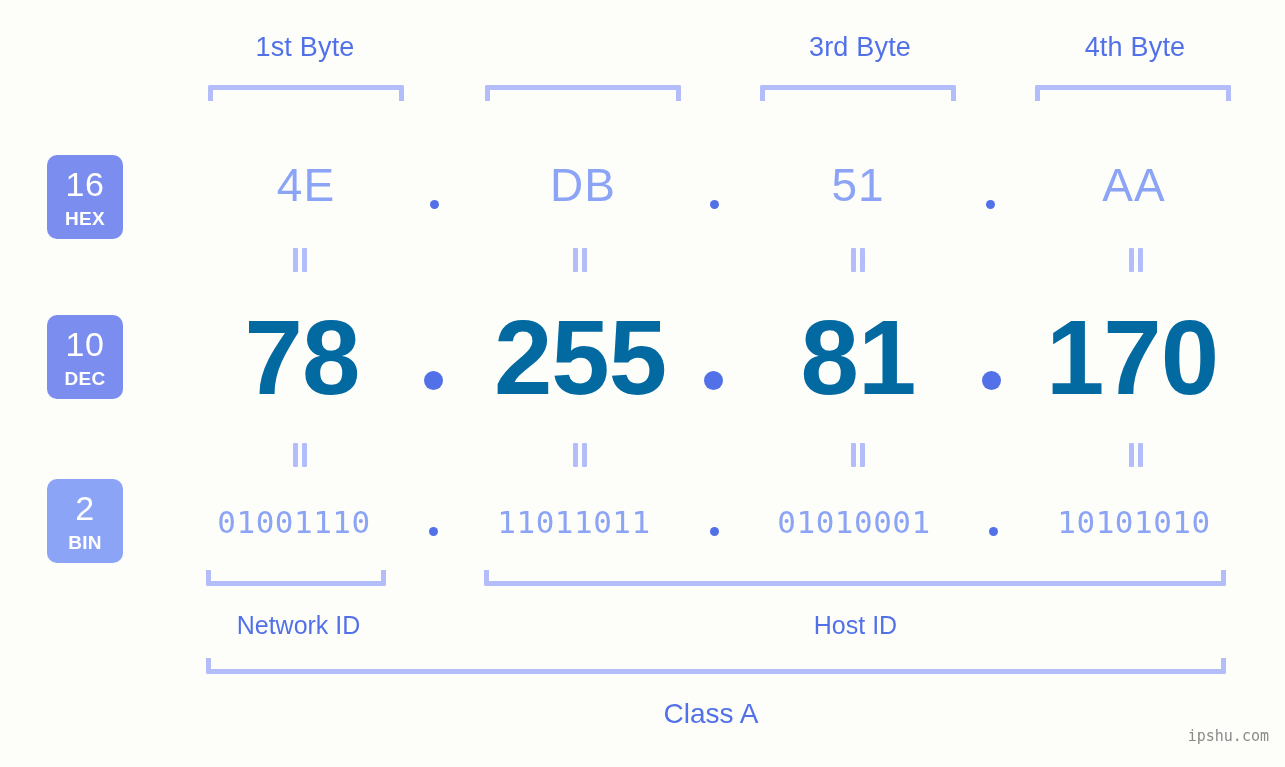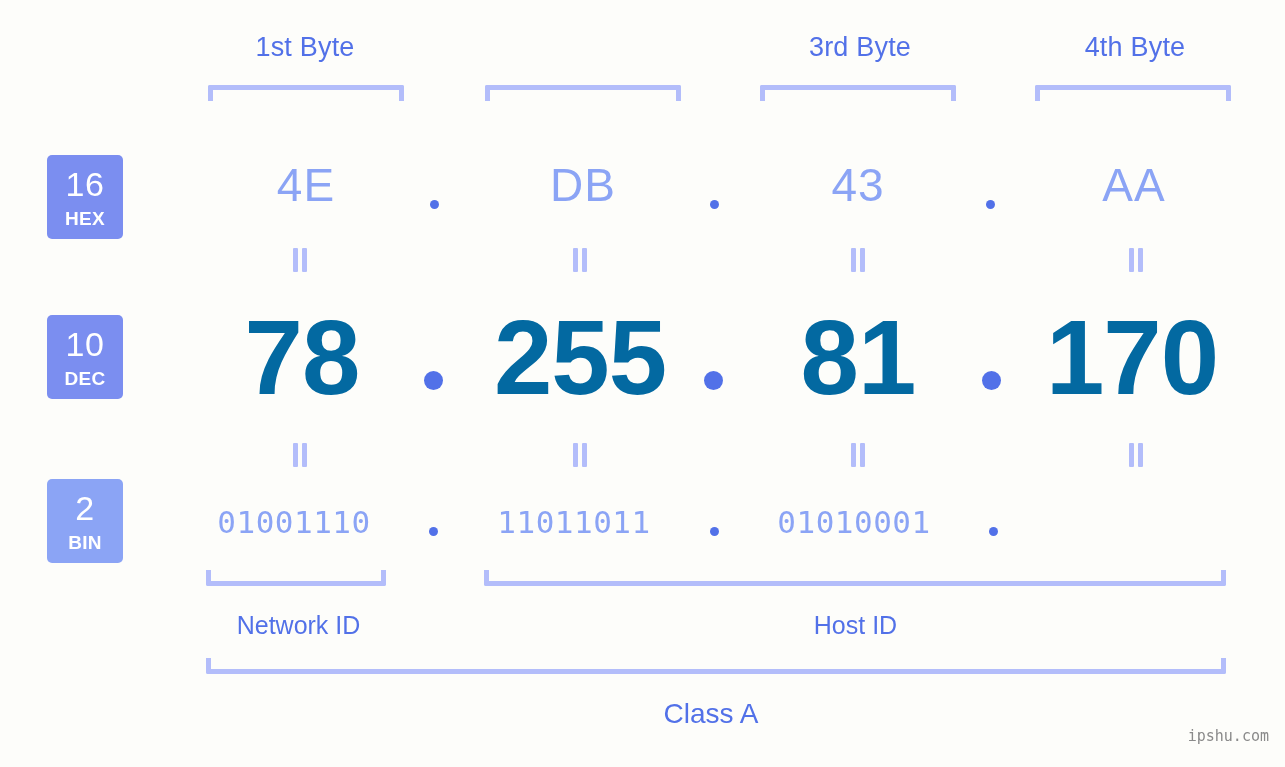--- a/index.html
+++ b/index.html
@@ -55,21 +55,21 @@
     border-bottom-left-radius: 2px;
     border-bottom-right-radius: 2px;
   }
 
   
   .badge {
     position: absolute;
     left: 47px;
     width: 76px;
     height: 84px;
-    border-radius: 5px;
+    border-radius: 10px;
     color: #ffffff;
     display: flex;
     flex-direction: column;
     align-items: center;
     justify-content: center;
     line-height: 1;
     box-sizing: border-box;
   }
   .badge .num {
     font-size: 34px;
@@ -211,21 +211,21 @@
   </div>
   <div class="badge badge-bin">
     <span class="num">2</span>
     <span class="nm">BIN</span>
   </div>
 
   <div class="hex-val" style="left:206px; width:200px; top:158px;">4E</div>
   <div class="hex-dot" style="left:430px;"></div>
   <div class="hex-val" style="left:483px; width:200px; top:158px;">DB</div>
   <div class="hex-dot" style="left:710px;"></div>
-  <div class="hex-val" style="left:758px; width:200px; top:158px;">43</div>
+  <div class="hex-val" style="left:758px; width:200px; top:158px;">51</div>
   <div class="hex-dot" style="left:986px;"></div>
   <div class="hex-val" style="left:1034px; width:200px; top:158px;">AA</div>
 
   <div class="eq" style="left:292px; top:248px;">
       <i></i>
       <i></i>
     </div>
   <div class="eq" style="left:572px; top:248px;">
       <i></i>
       <i></i>
@@ -263,20 +263,21 @@
       <i></i>
       <i></i>
     </div>
 
   <div class="bin-val" style="left:194px; width:200px; top:504px;">01001110</div>
   <div class="bin-dot" style="left:429px;"></div>
   <div class="bin-val" style="left:474px; width:200px; top:504px;">11011011</div>
   <div class="bin-dot" style="left:710px;"></div>
   <div class="bin-val" style="left:754px; width:200px; top:504px;">01010001</div>
   <div class="bin-dot" style="left:989px;"></div>
+  <div class="bin-val" style="left:1034px; width:200px; top:504px;">10101010</div>
 
   <div class="bracket-bottom" style="left:206px; top:570px; width:180px;"></div>
   <div class="bracket-bottom" style="left:484px; top:570px; width:742px;"></div>
 
   <div class="section-label" style="left:196px; top:611px; width:205px;">Network ID</div>
   <div class="section-label" style="left:753px; top:611px; width:205px;">Host ID</div>
 
   <div class="bracket-bottom" style="left:206px; top:658px; width:1020px;"></div>
   <div class="class-label" style="left:611px; top:698px; width:200px;">Class A</div>
 

